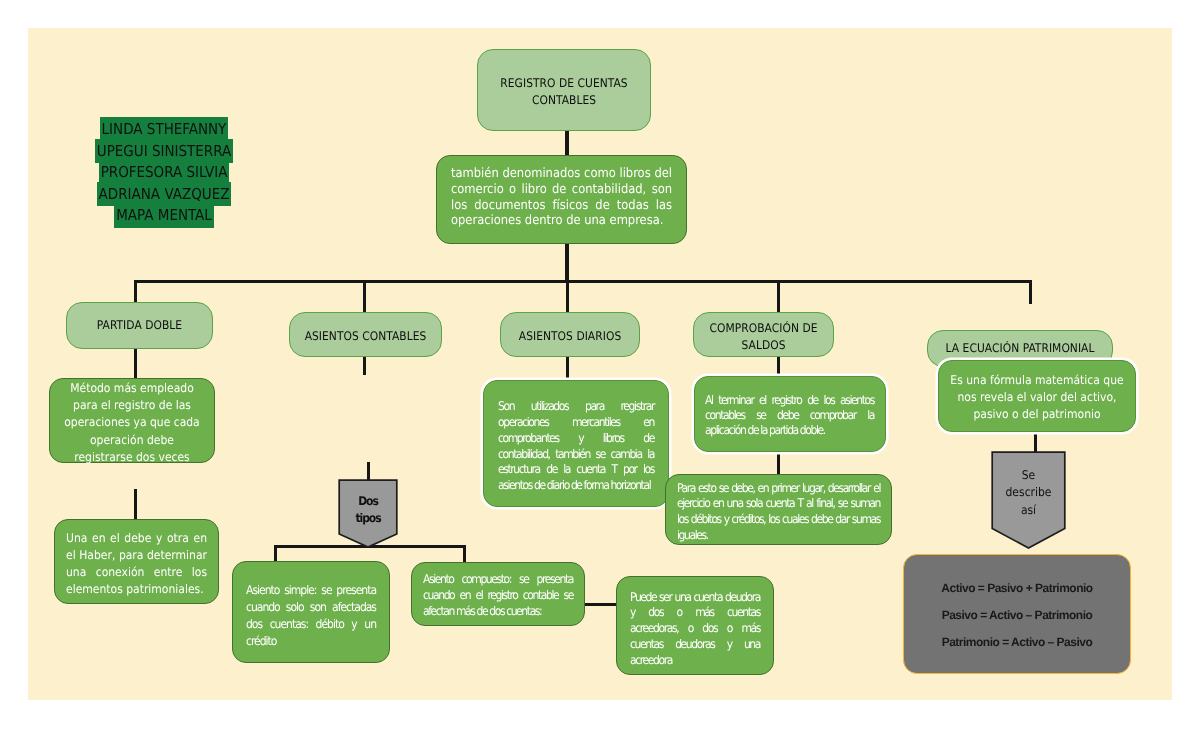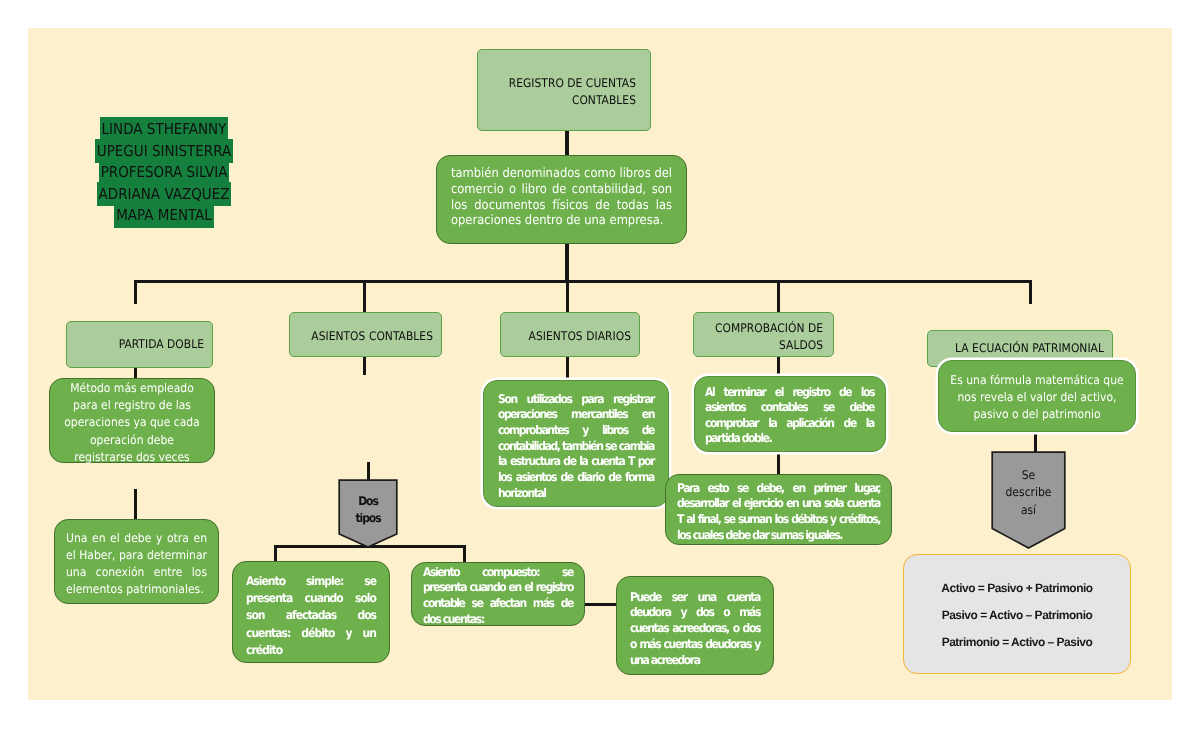--- a/index.html
+++ b/index.html
@@ -5,34 +5,34 @@
 <style>
   html,body{margin:0;padding:0;background:#ffffff;}
   body{width:1200px;height:729px;overflow:hidden;
        font-family:"DejaVu Sans",sans-serif;font-stretch:condensed;
        -webkit-font-smoothing:antialiased;text-rendering:geometricPrecision;}
   #canvas{position:absolute;left:0;top:0;width:1200px;height:729px;}
   .sheet{position:absolute;left:28px;top:28px;width:1144px;height:672px;background:#fdf0cd;}
   .node{position:absolute;box-sizing:border-box;display:flex;align-items:center;justify-content:center;}
   .node > span{display:block;width:100%;}
   
-  .hdr{background:#abcd9c;border:1px solid #5ba345;border-radius:5px;color:#0d0d0d;
-       font-size:11.9px;font-weight:400;letter-spacing:.05px;text-align:right;line-height:17px;}
+  .hdr{background:#abcd9c;border:1px solid #5ba345;border-radius:16px;color:#0d0d0d;
+       font-size:11.9px;font-weight:400;letter-spacing:.05px;text-align:center;line-height:17px;}
   
   .grn{background:#6eb04c;border:1px solid #44702d;border-radius:14px;color:#ffffff;
        font-size:12px;font-weight:400;line-height:15.7px;}
-  .grn.bd{font-weight:700;letter-spacing:-1.4px;justify-content:center;}
+  .grn.bd{font-weight:400;letter-spacing:-1.4px;justify-content:center;}
   .grn.fs13{font-size:12.8px;line-height:15.7px;}
   .grn.lh17{line-height:17.1px;}
   .grn.lh15{line-height:15.1px;}
   .grn.bd.ls1{letter-spacing:-1.0px;}
   .grn.ol{box-shadow:0 0 0 2.5px #fefefc;border-color:#55913a;margin-left:18px;}
   .ctr{text-align:center;}
   .just{text-align:justify;text-align-last:left;}
-  .orange{background:#e5e5e5;border:1px solid #f6b532;border-radius:14px;color:#1a1a1a;
+  .orange{background:#737373;border:1px solid #f6b532;border-radius:14px;color:#1a1a1a;
           font-family:"Liberation Sans",sans-serif;font-stretch:normal;
           font-size:12px;font-weight:700;letter-spacing:-0.5px;text-align:center;}
   .orange > span{line-height:26.8px;}
   .line{position:absolute;background:#161616;}
   .penta{position:absolute;}
   .titleblk{position:absolute;text-align:center;font-family:"DejaVu Sans",sans-serif;
             font-stretch:condensed;font-size:15px;line-height:21.5px;color:#101010;white-space:nowrap;}
   .titleblk > div.tline{height:21.5px;}
   .titleblk i{font-style:normal;background:#15803d;padding:3px 2px 3.5px;
               box-decoration-break:clone;-webkit-box-decoration-break:clone;}
@@ -74,21 +74,21 @@
   <div class="line" style="left:1029px;top:337px;width:3px;height:24px;"></div>
   <div class="line" style="left:1034px;top:434px;width:3px;height:20px;"></div>
 
   <div class="node hdr" style="left:477px;top:49px;width:174px;height:82px;padding:4px 14px 0;">
     <span>REGISTRO DE CUENTAS CONTABLES</span>
   </div>
   <div class="node grn just fs13" style="left:436px;top:155px;width:251px;height:89px;padding:0 14px 4px;">
     <span>también denominados como libros del comercio o libro de contabilidad, son los documentos físicos de todas las operaciones dentro de una empresa.</span>
   </div>
 
-  <div class="node hdr" style="left:66px;top:302px;width:147px;height:47px;padding:0 8px;margin-top:19px;">
+  <div class="node hdr" style="left:66px;top:302px;width:147px;height:47px;padding:0 8px;">
     <span>PARTIDA DOBLE</span>
   </div>
   <div class="node grn ctr lh17" style="left:49px;top:378px;width:166px;height:85px;padding:5px 10px 0;">
     <span>Método más empleado para el registro de las operaciones ya que cada operación debe registrarse dos veces</span>
   </div>
   <div class="node grn just lh17" style="left:54px;top:519px;width:165px;height:85px;padding:5px 11px 0;">
     <span>Una en el debe y otra en el Haber, para determinar una conexión entre los elementos patrimoniales.</span>
   </div>
 
   <div class="node hdr" style="left:289px;top:312px;width:153px;height:45px;padding:3px 8px 0;">

